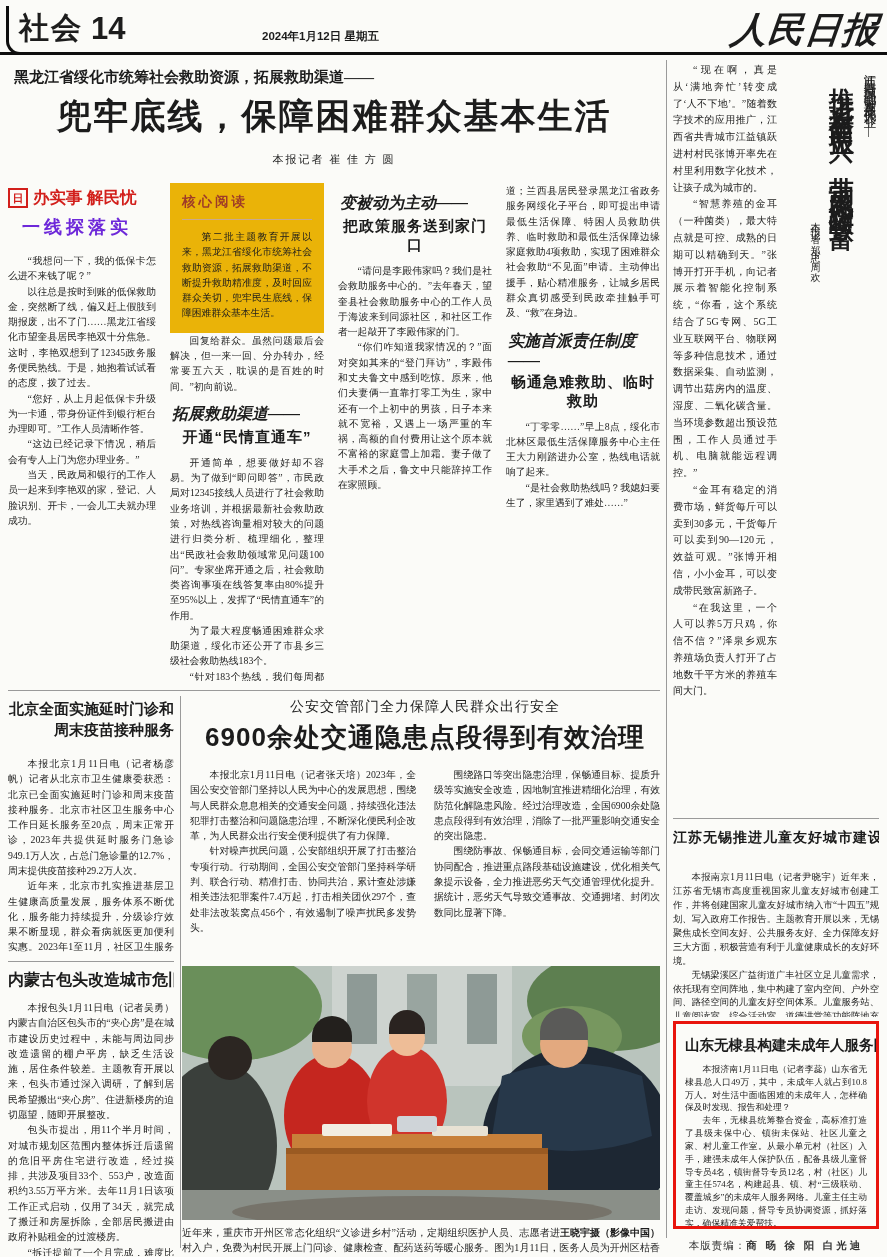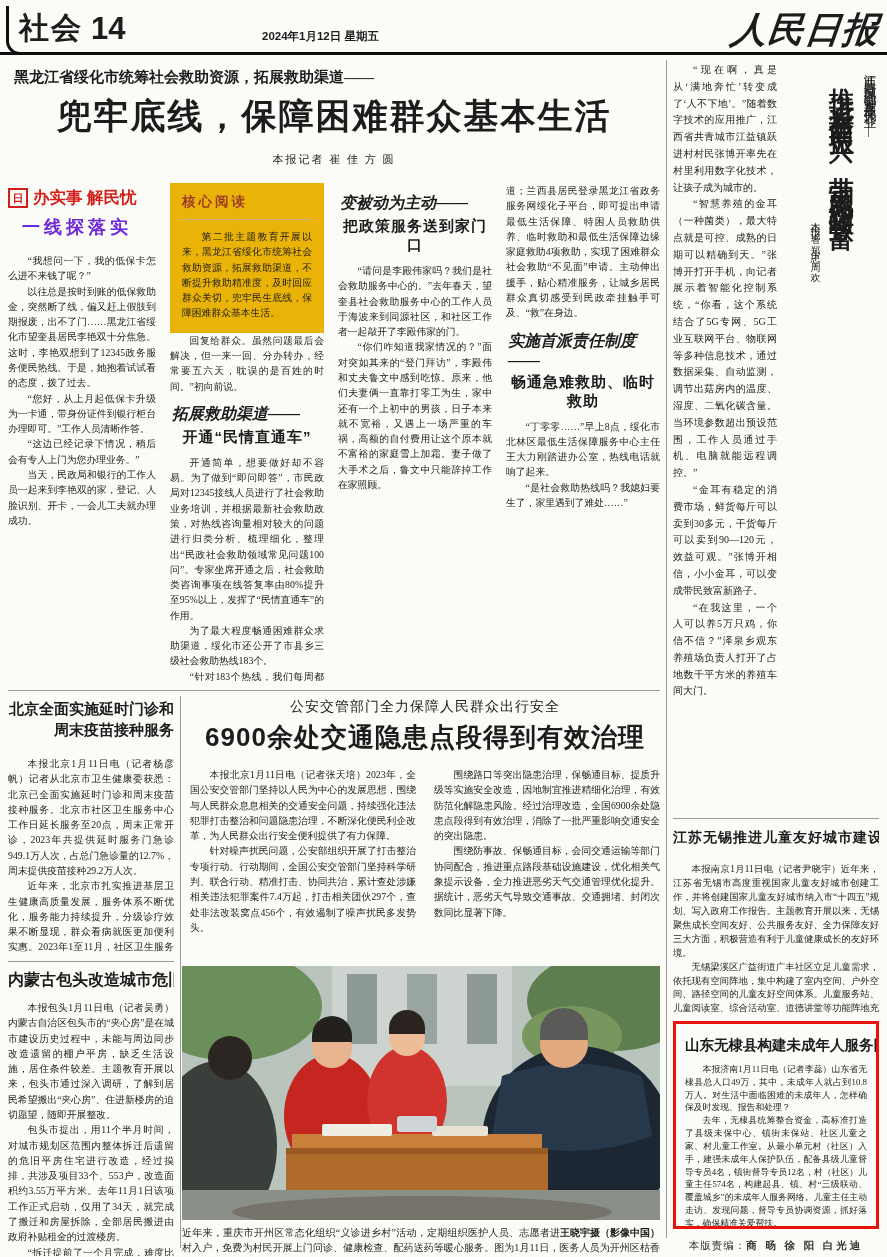--- a/index.html
+++ b/index.html
@@ -61,21 +61,21 @@
   .right-col{position:absolute;left:673px;top:60px;width:206px;}
   .jiangxi{position:relative;height:752px;overflow:hidden;}
   .jx-vertical{position:absolute;right:0;top:4px;height:738px;writing-mode:vertical-rl;}
   .jx-eyebrow{font-size:12.5px;letter-spacing:3px;line-height:19px;}
   .jx-headline{font-size:25px;font-weight:900;letter-spacing:7px;line-height:37px;padding-top:4px;}
   .jx-byline{font-size:10px;letter-spacing:4px;line-height:16px;padding-top:150px;}
   .jx-body{margin-right:102px;padding-top:2px;}
   .jx-body p{font-size:10px;line-height:1.68;}
   .rc-divider{height:1px;background:#9a9a9a;margin:6px 0 8px;}
   .wuxi{height:190px;overflow:hidden;}
-  .wx-headline{font-size:14px;font-weight:900;text-align:center;letter-spacing:1px;margin:2px 0 16px;white-space:nowrap;}
+  .wx-headline{font-size:14px;font-weight:900;text-align:center;letter-spacing:1px;margin:2px 0 24px;white-space:nowrap;}
   .wuxi p{font-size:9.3px;line-height:1.5;}
   .rebox{border:3px solid #e8140c;padding:8px 9px;height:186px;overflow:hidden;margin-top:4px;}
   .rb-headline{font-size:14.5px;font-weight:900;text-align:center;margin:4px 0 8px;white-space:nowrap;}
   .rebox p{font-size:8.8px;line-height:1.46;}
   .credits{text-align:center;font-size:10.5px;margin-top:10px;letter-spacing:1px;color:#333;}
   .credits b{letter-spacing:3px;}
 </style>
 </head>
 <body>
 

